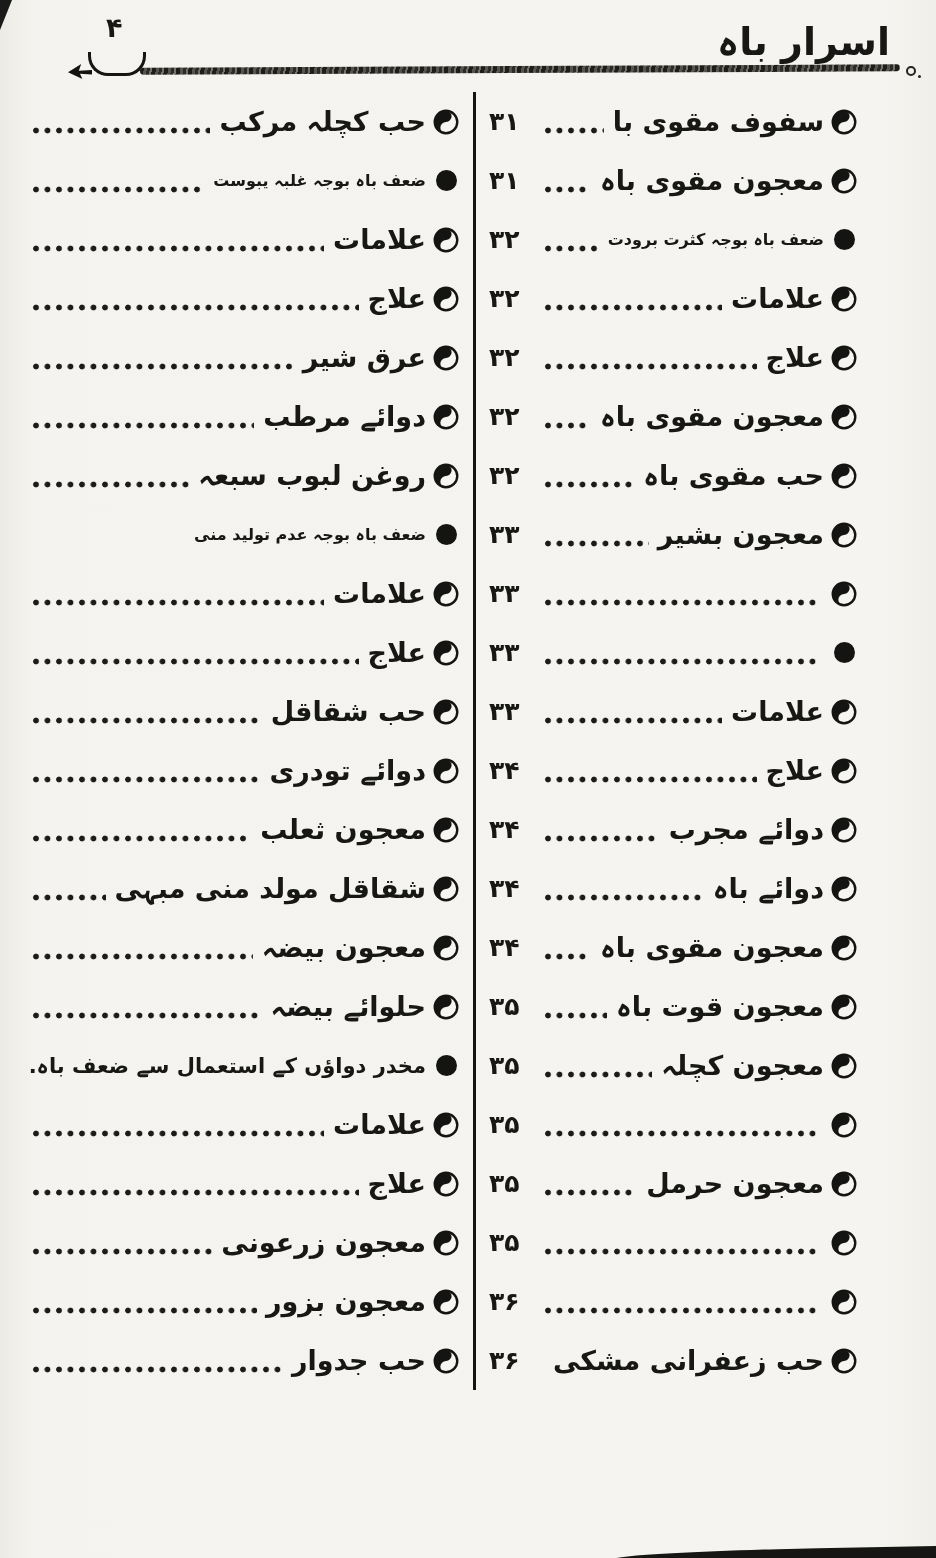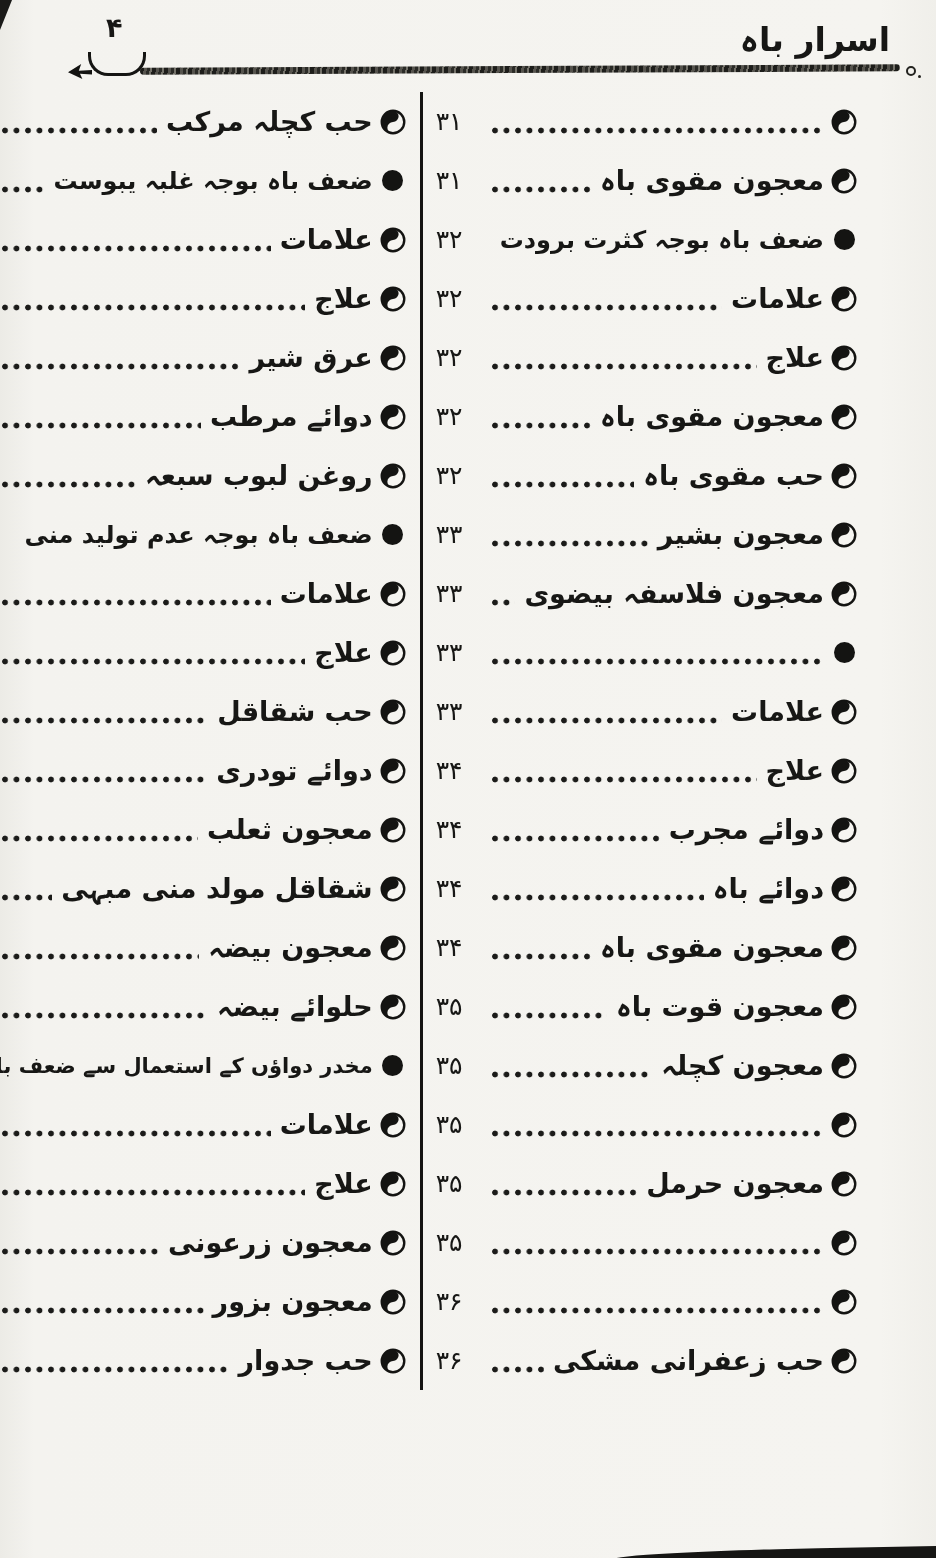--- a/index.html
+++ b/index.html
@@ -10,21 +10,21 @@
     height: 1558px;
     margin: 0 auto;
     background: linear-gradient(90deg, #ecebe6 0px, #f4f3ef 34px, #f5f4f0 880px, #f0efea 936px);
     overflow: hidden;
     font-family: "DejaVu Sans", sans-serif;
     color: #171715;
   }
   
   .book-title {
     position: absolute; top: 20px; right: 46px;
-    font-size: 33px; font-weight: 700; letter-spacing: 0;
+    font-size: 38px; font-weight: 700; letter-spacing: 0;
   }
   .folio {
     position: absolute; top: 12px; left: 106px;
     font-size: 27px; font-weight: 700;
   }
   .rule-band {
     position: absolute; left: 140px; right: 36px; top: 66px; height: 7px;
     border-radius: 4px;
     background: repeating-linear-gradient(100deg,
       #1d1d1a 0px 4px, #56544e 4px 7px, #2b2b27 7px 10px, #74726a 10px 12px);
@@ -67,31 +67,31 @@
     display: flex; align-items: center; justify-content: center;
   }
   .bullet svg { display: block; }
   .solid-dot {
     width: 21px; height: 21px; border-radius: 50%; background: #141412; display: block;
   }
   .title {
     flex: none; font-size: 27px; font-weight: 700; white-space: nowrap;
     color: #171715;
   }
-  .row.section .title { font-size: 24px; }
+  .row.section .title { font-size: 16px; }
   .row.no-leader .title { font-size: 21px; }
   .leader {
     flex: 1 1 10px; min-width: 0; height: 7px; align-self: center;
     margin-top: 17px; margin-left: 3px; margin-right: 3px;
     background-image: radial-gradient(circle at 4px 3.5px, #1b1b19 2.5px, rgba(0,0,0,0) 3.3px);
     background-size: 11.5px 7px; background-repeat: repeat-x;
   }
   .pagenum {
     flex: none; min-width: 46px; direction: ltr; text-align: left;
-    font-size: 25px; font-weight: 400; color: #171715;
+    font-size: 25px; font-weight: 700; color: #171715;
   }
   
   .corner-mark-top-left {
     position: absolute; left: 0; top: 0; width: 12px; height: 30px;
     background: #1a1a18; clip-path: polygon(0 0, 100% 0, 0 100%);
   }
   .bottom-curl {
     position: absolute; right: -6px; bottom: -3px; width: 330px; height: 12px;
     background: #161614; border-radius: 100% 0 0 28%/100% 0 0 60%;
     transform: rotate(-1.1deg);
@@ -116,20 +116,21 @@
     <div class="col" id="col-right">
         <div class="row">
     <span class="bullet">
             <svg viewBox="0 0 24 24" width="26" height="26" aria-hidden="true">
               <circle cx="12" cy="12" r="10.4" fill="#f6f5f1" stroke="#141412" stroke-width="2.2"></circle>
               <path fill="#141412" d="M12 1.6 A10.4 10.4 0 0 0 12 22.4 A5.2 5.2 0 0 1 12 12 A5.2 5.2 0 0 0 12 1.6 Z"></path>
               <circle cx="12" cy="6.8" r="2" fill="#141412"></circle>
               <circle cx="12" cy="17.2" r="2" fill="#f6f5f1"></circle>
             </svg>
           </span>
+    <span class="title">سفوف مقوی با</span>
     <span class="leader"></span>
     <span class="pagenum">۳۱</span>
   </div>
         <div class="row">
     <span class="bullet">
             <svg viewBox="0 0 24 24" width="26" height="26" aria-hidden="true">
               <circle cx="12" cy="12" r="10.4" fill="#f6f5f1" stroke="#141412" stroke-width="2.2"></circle>
               <path fill="#141412" d="M12 1.6 A10.4 10.4 0 0 0 12 22.4 A5.2 5.2 0 0 1 12 12 A5.2 5.2 0 0 0 12 1.6 Z"></path>
               <circle cx="12" cy="6.8" r="2" fill="#141412"></circle>
               <circle cx="12" cy="17.2" r="2" fill="#f6f5f1"></circle>
@@ -214,21 +215,20 @@
   </div>
         <div class="row">
     <span class="bullet">
             <svg viewBox="0 0 24 24" width="26" height="26" aria-hidden="true">
               <circle cx="12" cy="12" r="10.4" fill="#f6f5f1" stroke="#141412" stroke-width="2.2"></circle>
               <path fill="#141412" d="M12 1.6 A10.4 10.4 0 0 0 12 22.4 A5.2 5.2 0 0 1 12 12 A5.2 5.2 0 0 0 12 1.6 Z"></path>
               <circle cx="12" cy="6.8" r="2" fill="#141412"></circle>
               <circle cx="12" cy="17.2" r="2" fill="#f6f5f1"></circle>
             </svg>
           </span>
-    <span class="title">معجون فلاسفہ بیضوی</span>
     <span class="leader"></span>
     <span class="pagenum">۳۳</span>
   </div>
         <div class="row section">
     <span class="bullet">
             <span class="solid-dot"></span>
           </span>
     <span class="leader"></span>
     <span class="pagenum">۳۳</span>
   </div>

